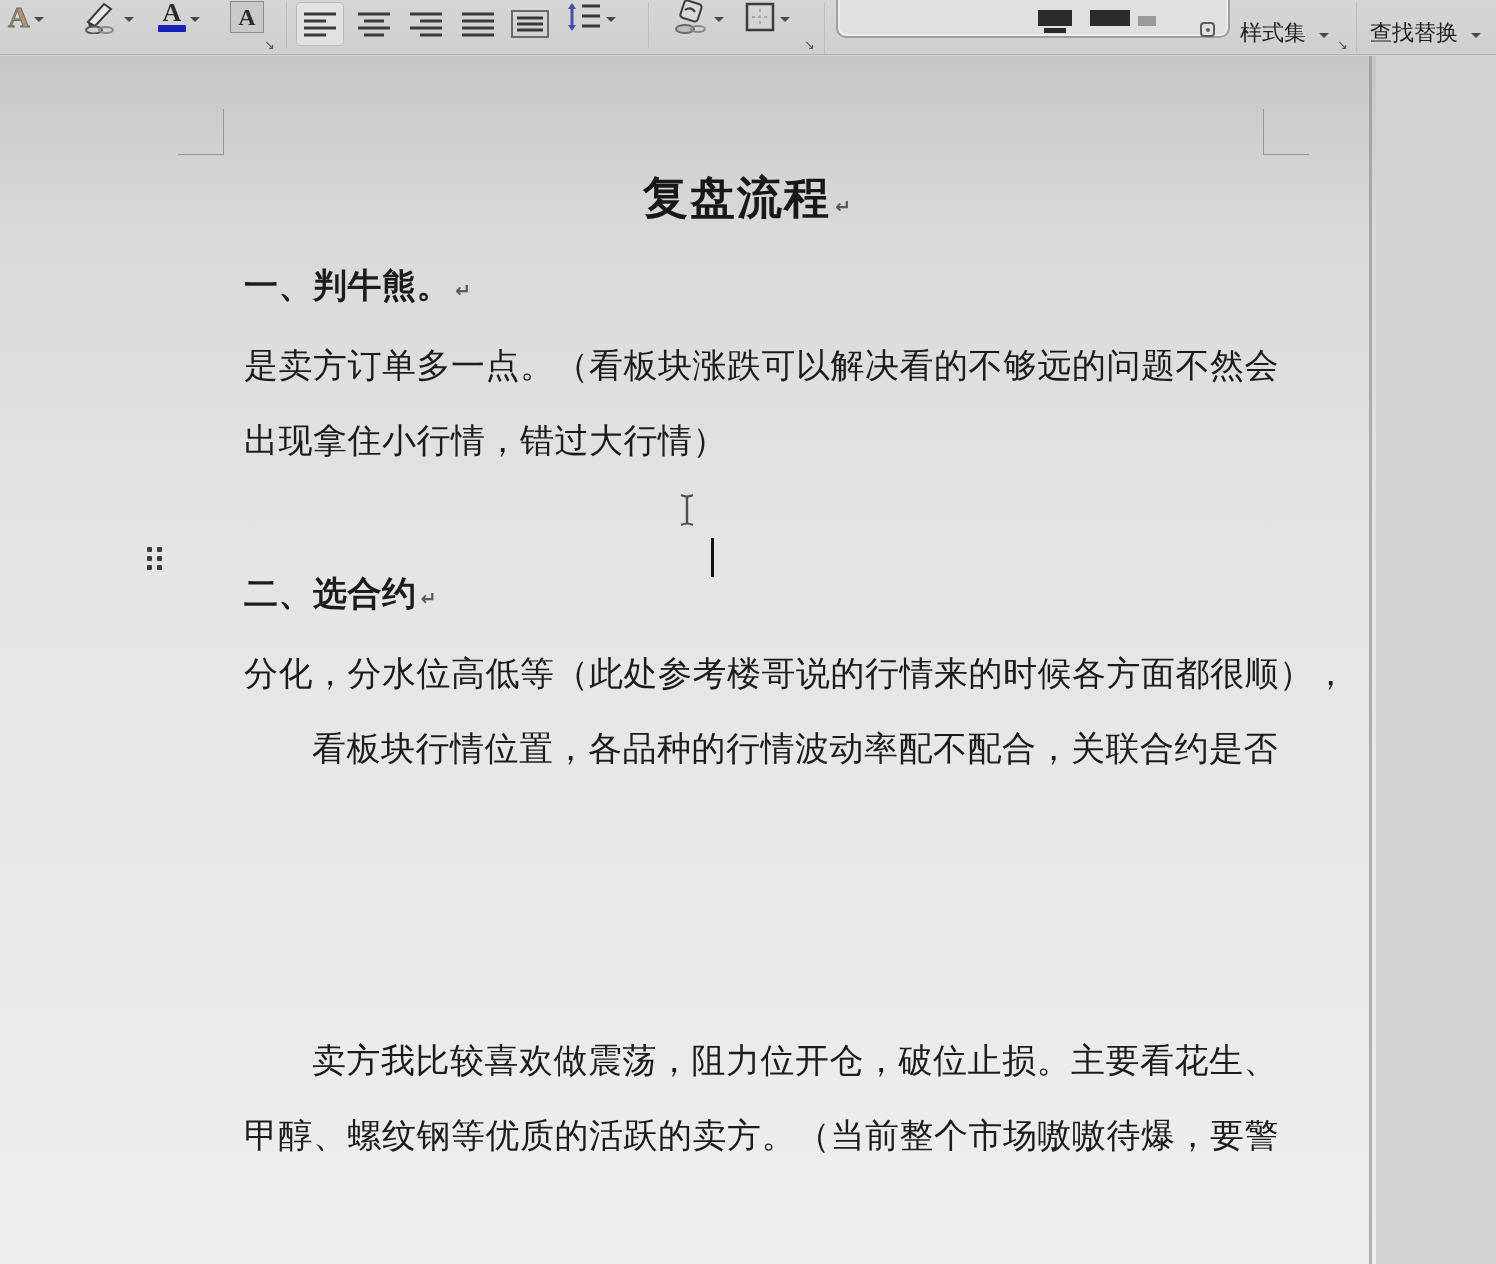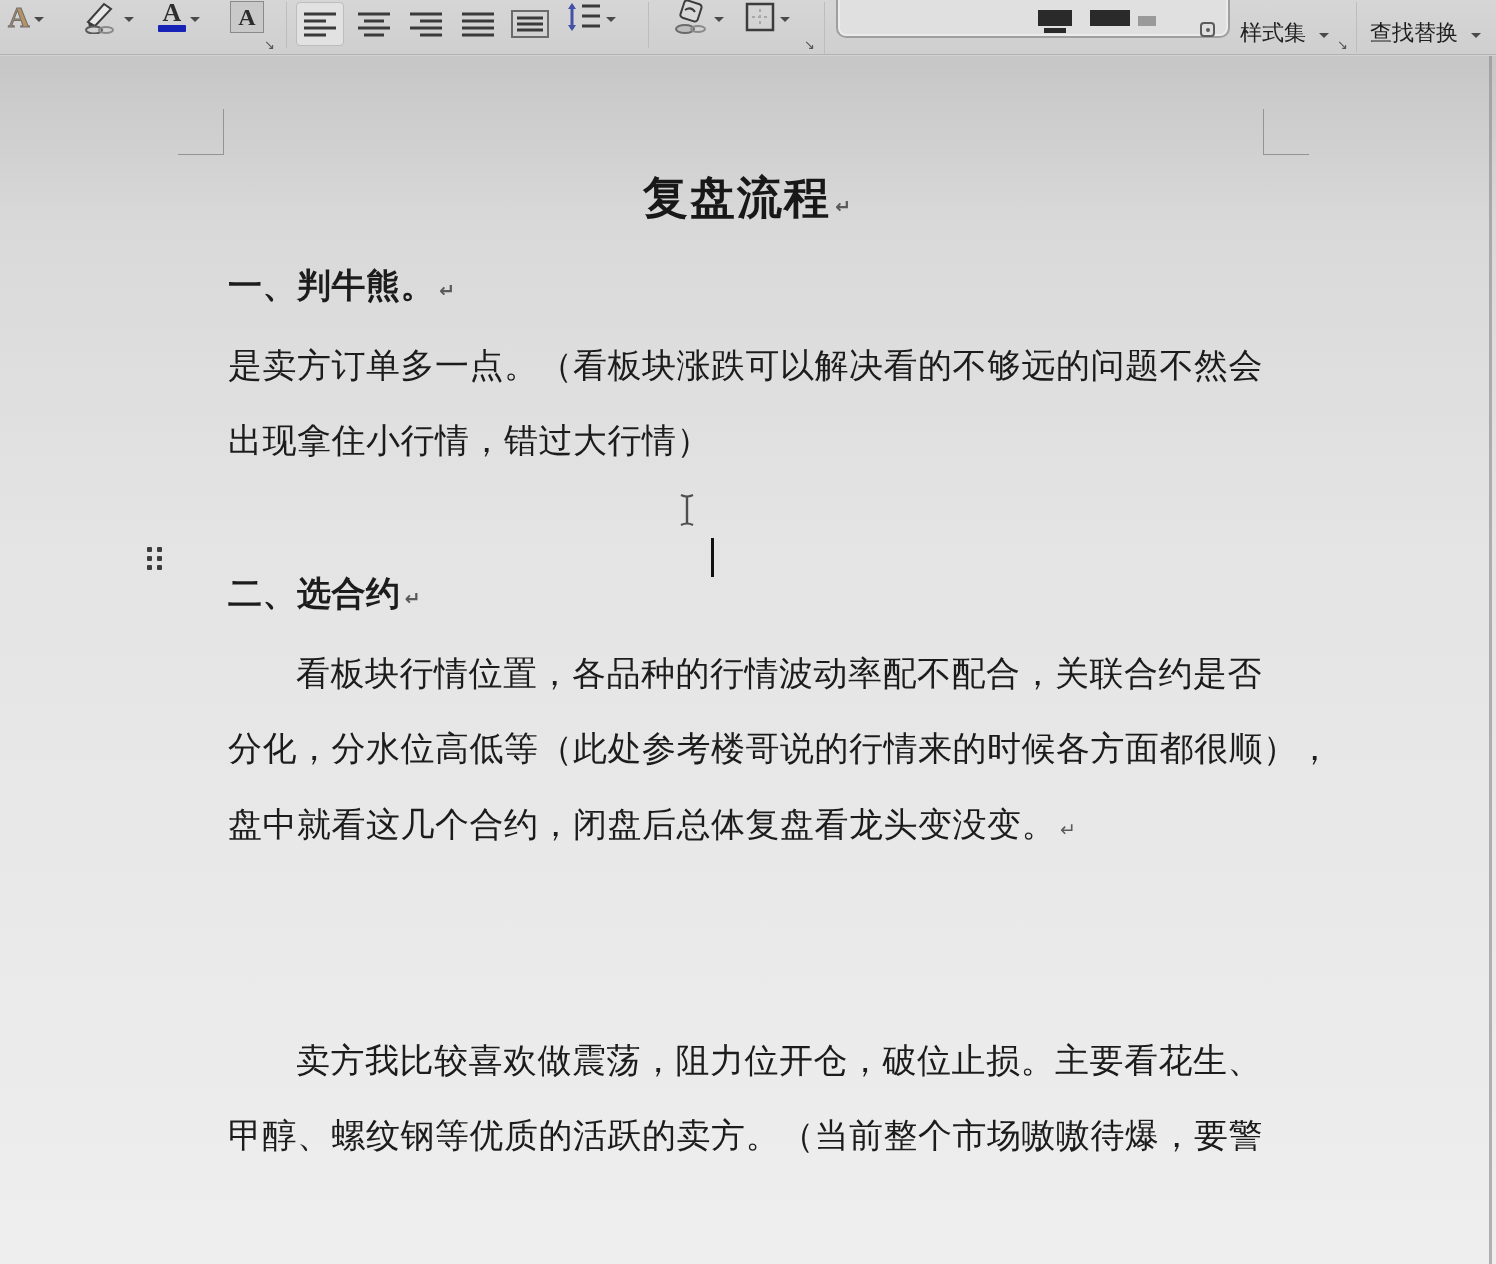--- a/index.html
+++ b/index.html
@@ -29,34 +29,34 @@
              background:#e0e0e0; border:2px solid #9f9f9f; border-radius:10px;
              box-shadow:inset 0 0 0 2px #ececec; overflow:hidden; }
   .glyphcut { position:absolute; background:#2a2a2a; }
   .gmore { position:absolute; left:1200px; top:22px; width:15px; height:15px;
            border:2px solid #5c5c5c; border-radius:4px; }
   .gmore::after { content:""; position:absolute; left:3.5px; top:3.5px; width:4px; height:4px;
                   background:#5c5c5c; border-radius:50%; }
   .tlabel { position:absolute; top:18px; font-size:22px; color:#1f1f1f; display:flex; align-items:center; gap:13px; }
 
   
-  .docarea { position:absolute; left:0; top:56px; width:1496px; height:1208px;
+  .docarea { position:absolute; left:0; top:56px; width:1376px; height:1208px;
              background:linear-gradient(180deg,#c6c6c6 0%, #d9d9d9 14%, #e4e4e4 40%, #e9e9e9 70%, #eeeeee 100%); }
   .edge { position:absolute; right:4px; top:0; width:3px; height:100%; background:#8f8f8f; opacity:.65; }
 
   .cropmark { position:absolute; width:46px; height:46px; }
   .cropmark.tl { left:178px; top:53px; border-right:1px solid #949494; border-bottom:1px solid #949494; }
   .cropmark.tr { left:1263px; top:53px; border-left:1px solid #949494; border-bottom:1px solid #949494; }
 
   .doc-title { position:absolute; left:228px; top:112px; width:1040px; text-align:center;
                font-family:"Liberation Serif","DejaVu Serif",serif; font-weight:bold;
                font-size:45px; color:#181818; letter-spacing:2px; }
   .blocks { position:absolute; left:228px; top:0; width:1062px;
             font-family:"Liberation Serif","DejaVu Serif",serif; color:#1c1c1c; }
-  .block { position:absolute; left:0; width:100%; }
+  .block { position:absolute; left:16px; width:100%; }
   .block.heading { font-weight:bold; font-size:35px; letter-spacing:1px; }
   .b0 { top:192px; } .b1 { top:272px; } .b2 { top:500px; } .b3 { top:580px; } .b4 { top:967px; }
   .line { height:75.4px; line-height:75.4px; font-size:34px; white-space:nowrap; letter-spacing:0.5px; }
   .line.indent { padding-left:68px; }
   .pilcrow { font-size:19px; color:#5a5a5a; margin-left:4px; font-family:"DejaVu Sans",sans-serif; }
 
   .caret-bar { position:absolute; left:711px; top:482px; width:3px; height:39px; background:#111; }
   .ibeam { position:absolute; left:678px; top:436px; }
   .draghandle { position:absolute; left:147px; top:491px; width:17px; height:29px;
                 display:grid; grid-template-columns:repeat(2,5px); grid-template-rows:repeat(3,5px); gap:4px 5px; }
@@ -211,23 +211,22 @@
         <div class="line">一、判牛熊。<span class="pilcrow">↵</span></div>
       </div>
       <div class="block b1 para">
         <div class="line">是卖方订单多一点。（看板块涨跌可以解决看的不够远的问题不然会</div>
         <div class="line">出现拿住小行情，错过大行情）</div>
       </div>
       <div class="block b2 heading">
         <div class="line">二、选合约<span class="pilcrow">↵</span></div>
       </div>
       <div class="block b3 para">
+        <div class="line">分化，分水位高低等（此处参考楼哥说的行情来的时候各方面都很顺），</div>
         <div class="line indent">看板块行情位置，各品种的行情波动率配不配合，关联合约是否</div>
-        <div class="line">分化，分水位高低等（此处参考楼哥说的行情来的时候各方面都很顺），</div>
-        <div class="line">盘中就看这几个合约，闭盘后总体复盘看龙头变没变。<span class="pilcrow">↵</span></div>
       </div>
       <div class="block b4 para">
         <div class="line indent">卖方我比较喜欢做震荡，阻力位开仓，破位止损。主要看花生、</div>
         <div class="line">甲醇、螺纹钢等优质的活跃的卖方。（当前整个市场嗷嗷待爆，要警</div>
       </div>
     </div>
 
   <div class="draghandle">
     <i></i>
       <i></i>

